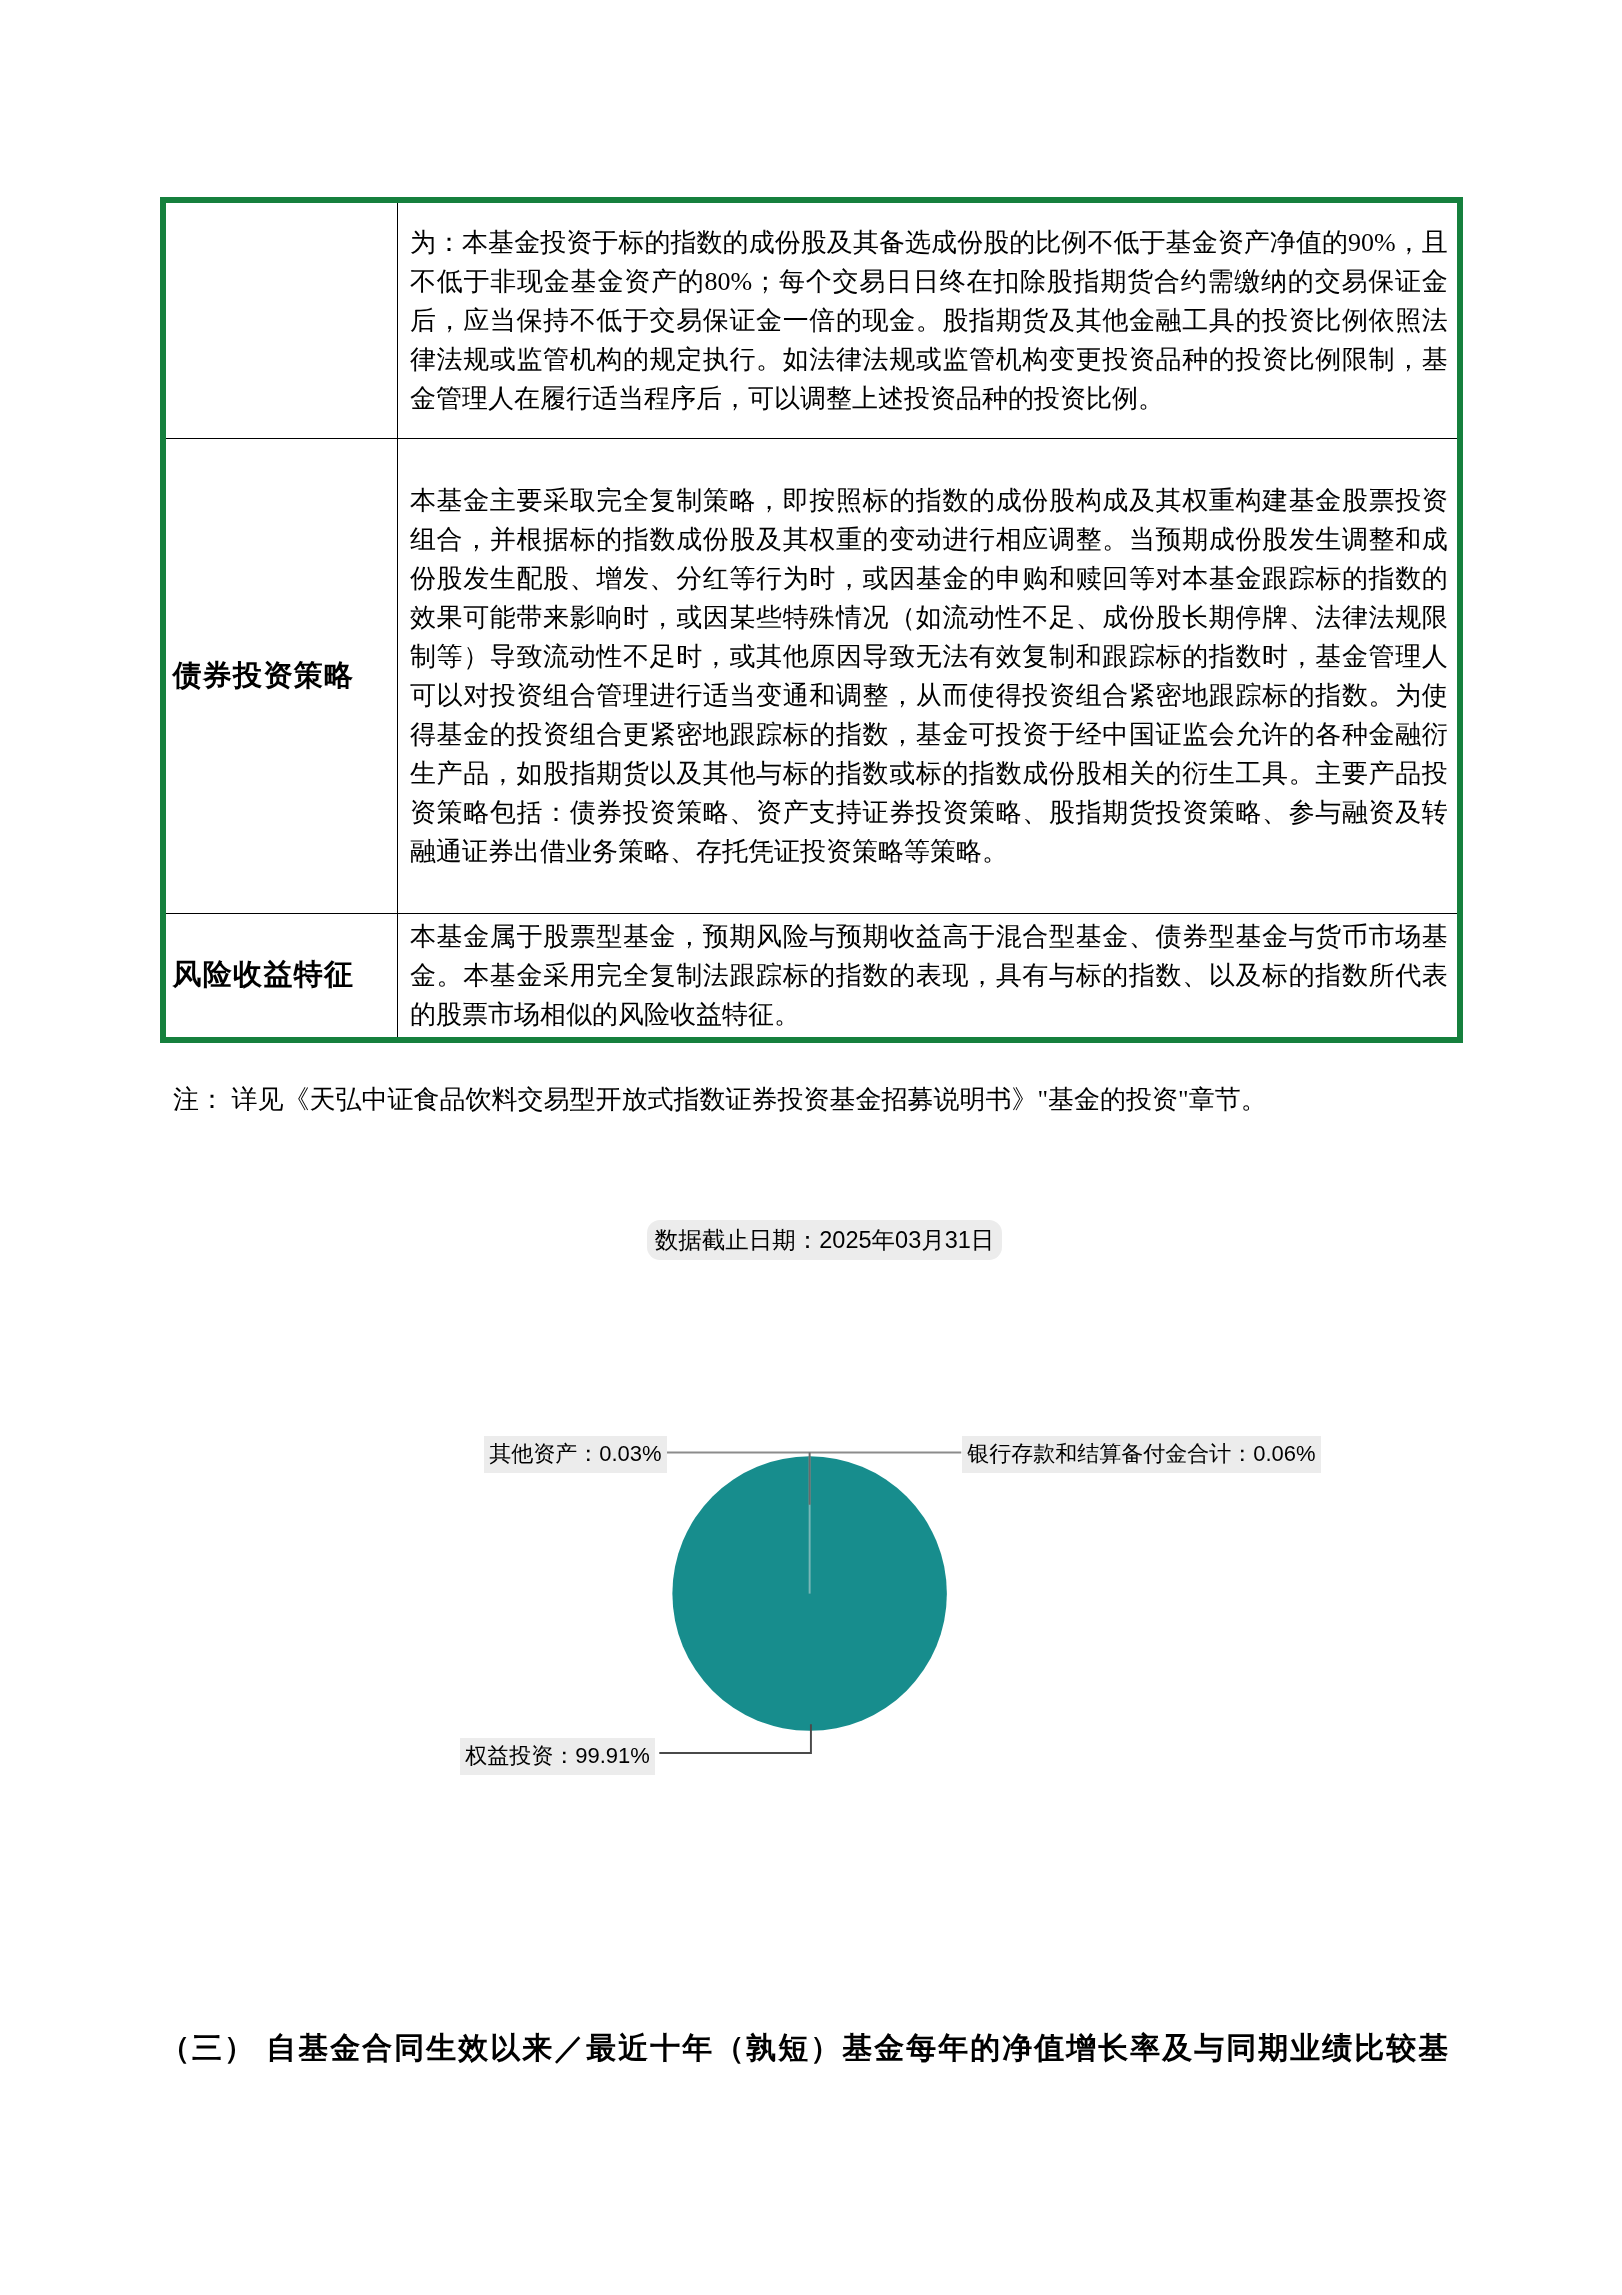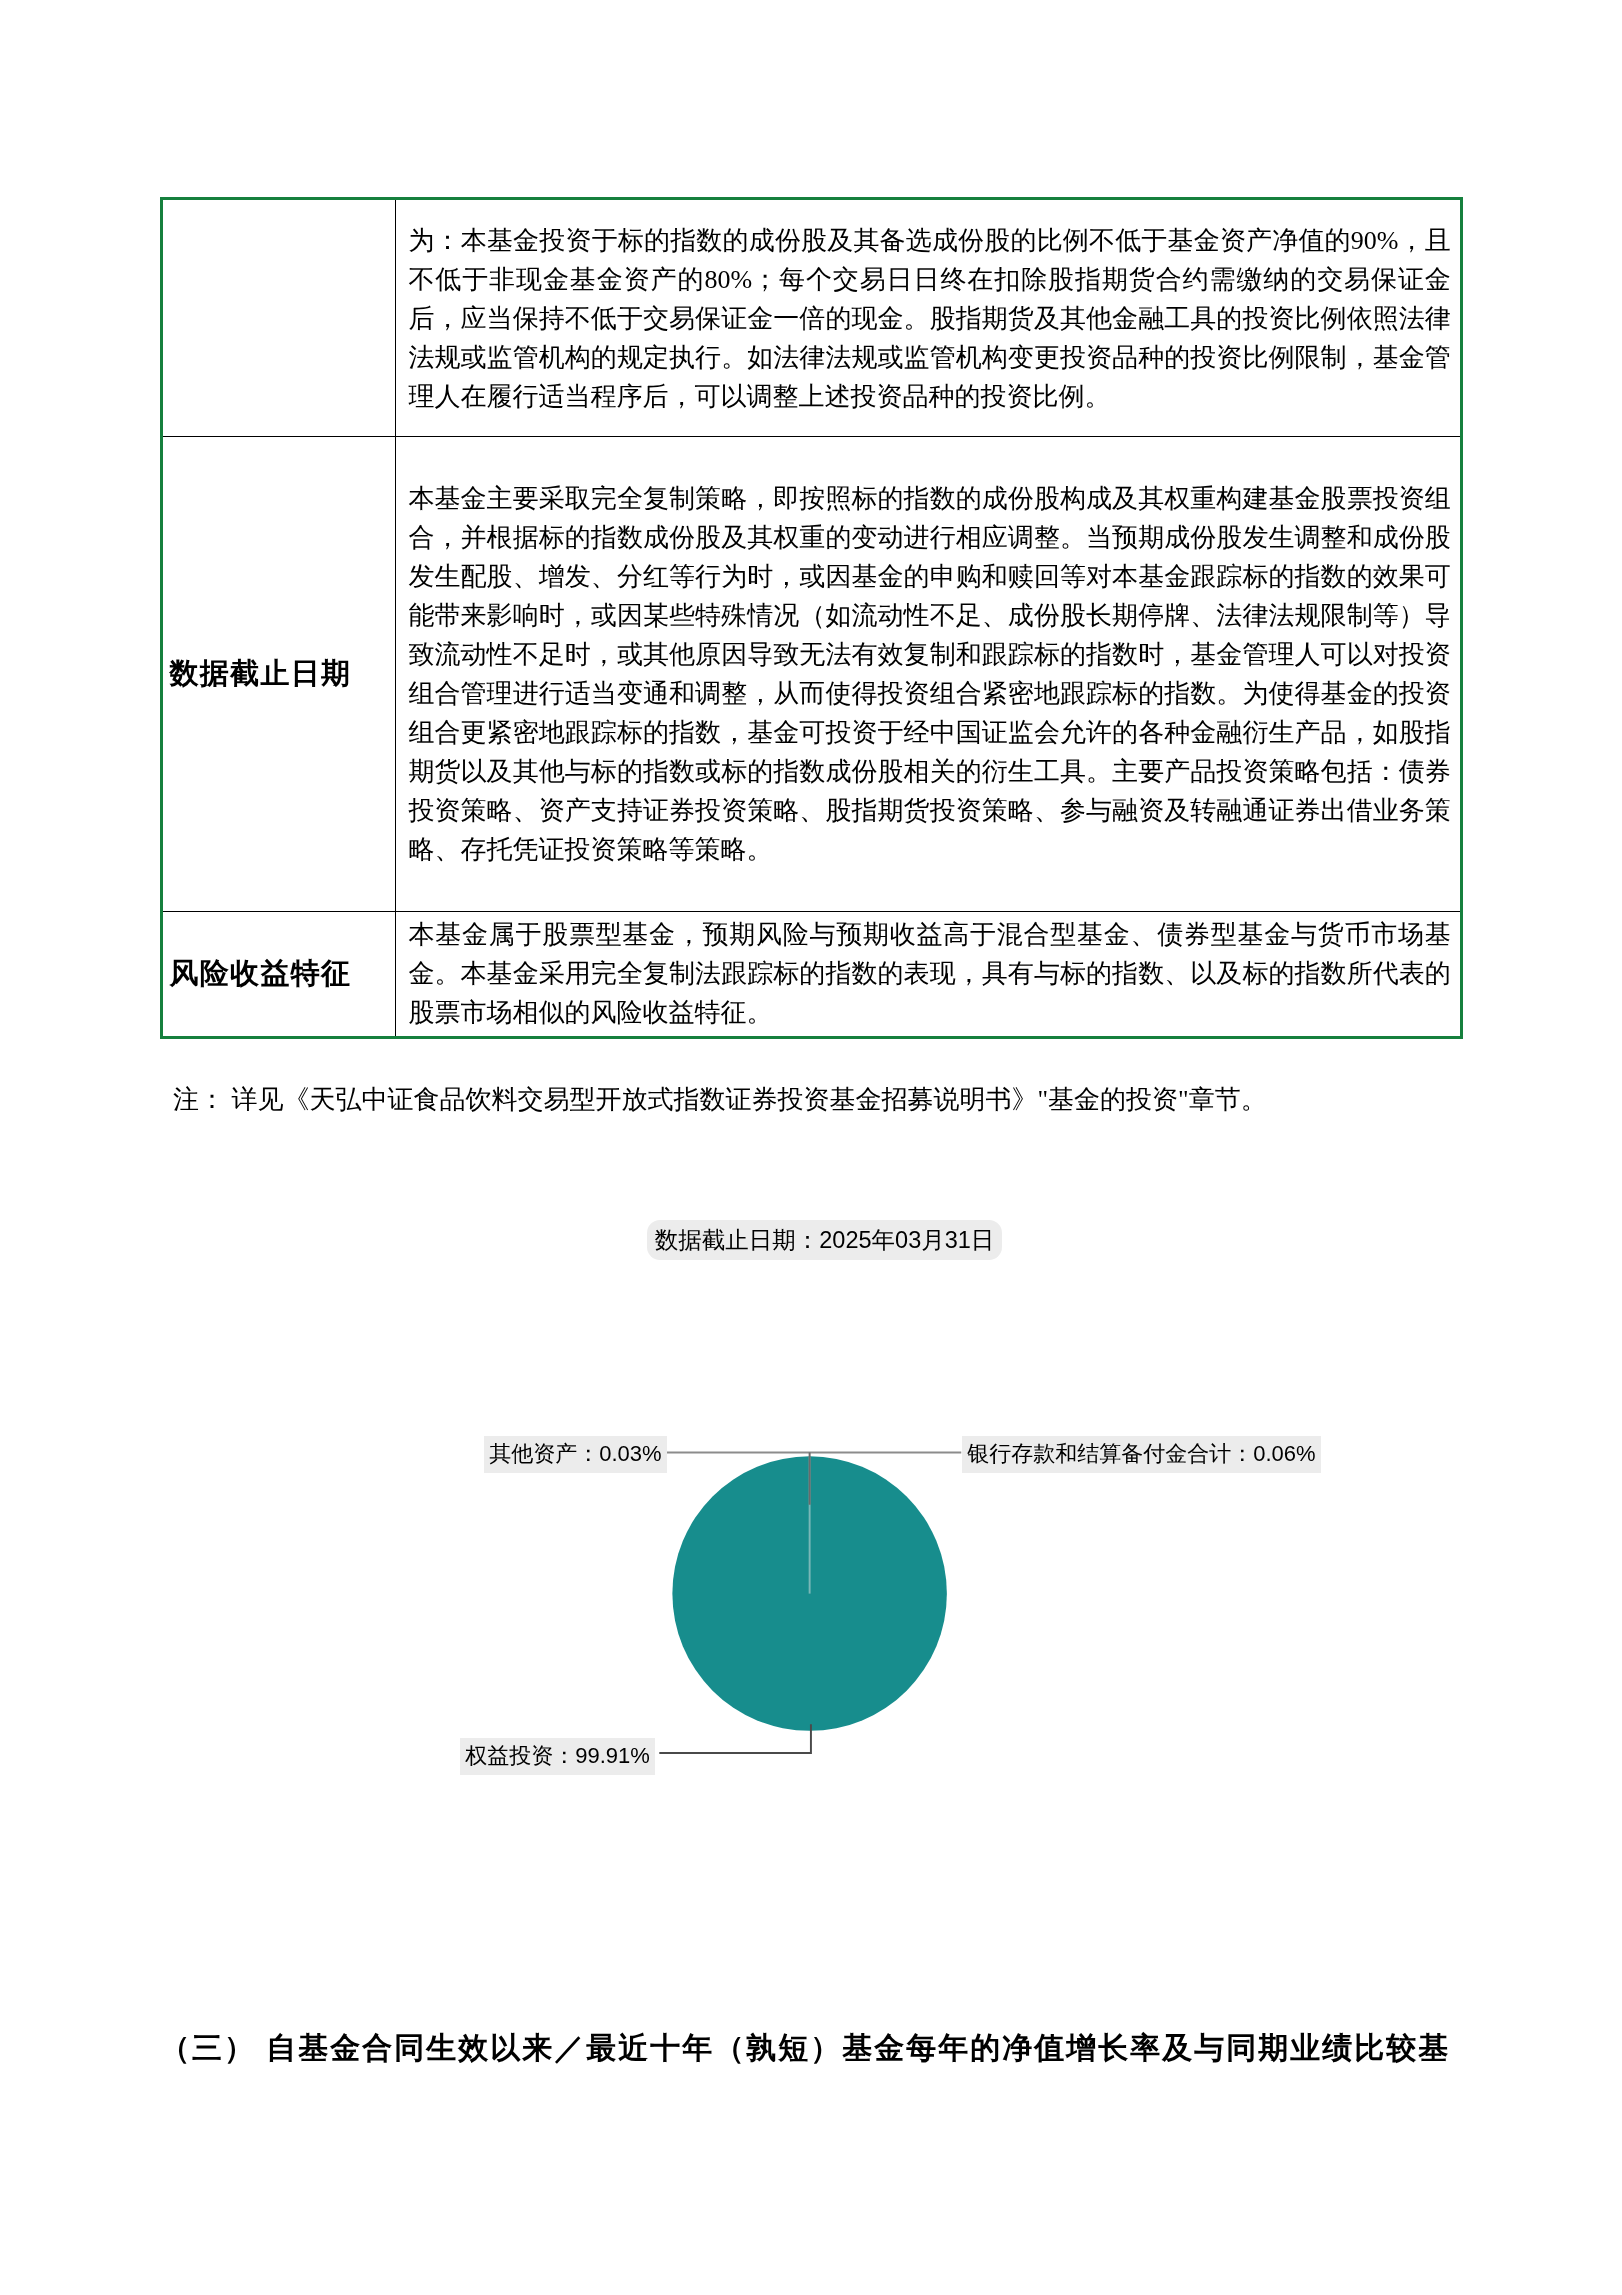--- a/index.html
+++ b/index.html
@@ -14,21 +14,21 @@
   }
 
   
   table.fund {
     position: absolute;
     left: 160px;
     top: 197px;
     width: 1303px;
     border-collapse: collapse;
     table-layout: fixed;
-    border: 3px solid #15803d;
+    border: 6px solid #15803d;
   }
   table.fund td {
     border: 1.6px solid #000;
     vertical-align: middle;
     box-sizing: border-box;
   }
   td.lbl {
     width: 234px;
     font-family: "Liberation Sans", sans-serif;
     font-weight: bold;
@@ -117,21 +117,21 @@
 
 <div class="page">
 
   <table class="fund">
     <tbody>
       <tr class="r1">
         <td class="lbl"></td>
         <td class="txt">为：本基金投资于标的指数的成份股及其备选成份股的比例不低于基金资产净值的90%，且不低于非现金基金资产的80%；每个交易日日终在扣除股指期货合约需缴纳的交易保证金后，应当保持不低于交易保证金一倍的现金。股指期货及其他金融工具的投资比例依照法律法规或监管机构的规定执行。如法律法规或监管机构变更投资品种的投资比例限制，基金管理人在履行适当程序后，可以调整上述投资品种的投资比例。</td>
       </tr>
       <tr class="r2">
-        <td class="lbl">数据截止日期</td>
+        <td class="lbl">债券投资策略</td>
         <td class="txt">本基金主要采取完全复制策略，即按照标的指数的成份股构成及其权重构建基金股票投资组合，并根据标的指数成份股及其权重的变动进行相应调整。当预期成份股发生调整和成份股发生配股、增发、分红等行为时，或因基金的申购和赎回等对本基金跟踪标的指数的效果可能带来影响时，或因某些特殊情况（如流动性不足、成份股长期停牌、法律法规限制等）导致流动性不足时，或其他原因导致无法有效复制和跟踪标的指数时，基金管理人可以对投资组合管理进行适当变通和调整，从而使得投资组合紧密地跟踪标的指数。为使得基金的投资组合更紧密地跟踪标的指数，基金可投资于经中国证监会允许的各种金融衍生产品，如股指期货以及其他与标的指数或标的指数成份股相关的衍生工具。主要产品投资策略包括：债券投资策略、资产支持证券投资策略、股指期货投资策略、参与融资及转融通证券出借业务策略、存托凭证投资策略等策略。</td>
       </tr>
       <tr class="r4">
         <td class="lbl">风险收益特征</td>
         <td class="txt">本基金属于股票型基金，预期风险与预期收益高于混合型基金、债券型基金与货币市场基金。本基金采用完全复制法跟踪标的指数的表现，具有与标的指数、以及标的指数所代表的股票市场相似的风险收益特征。</td>
       </tr>
     </tbody>
   </table>
 
   <div class="note">注： 详见《天弘中证食品饮料交易型开放式指数证券投资基金招募说明书》"基金的投资"章节。</div>

